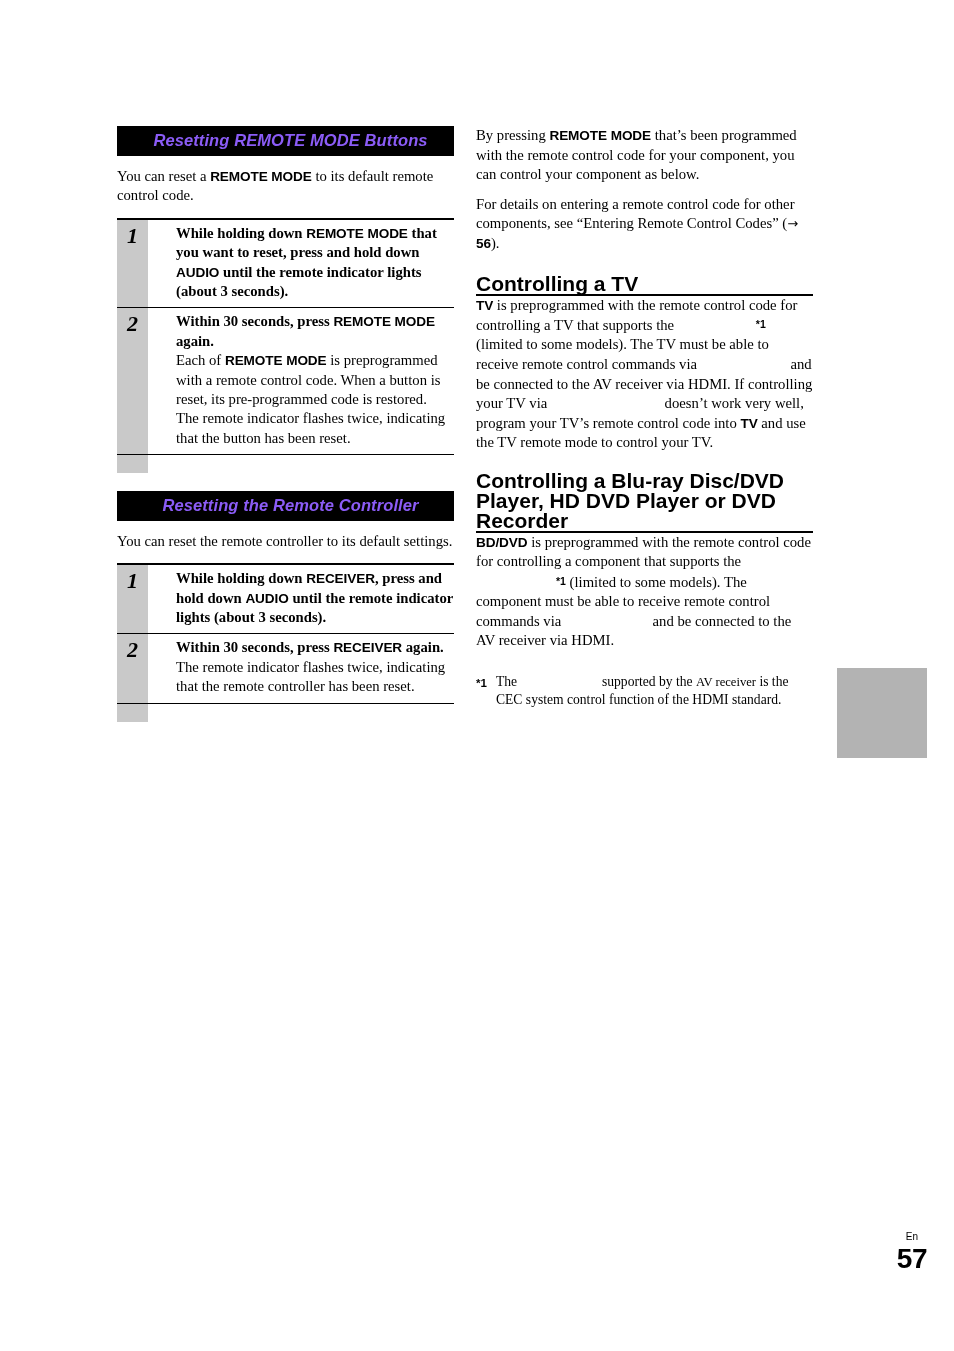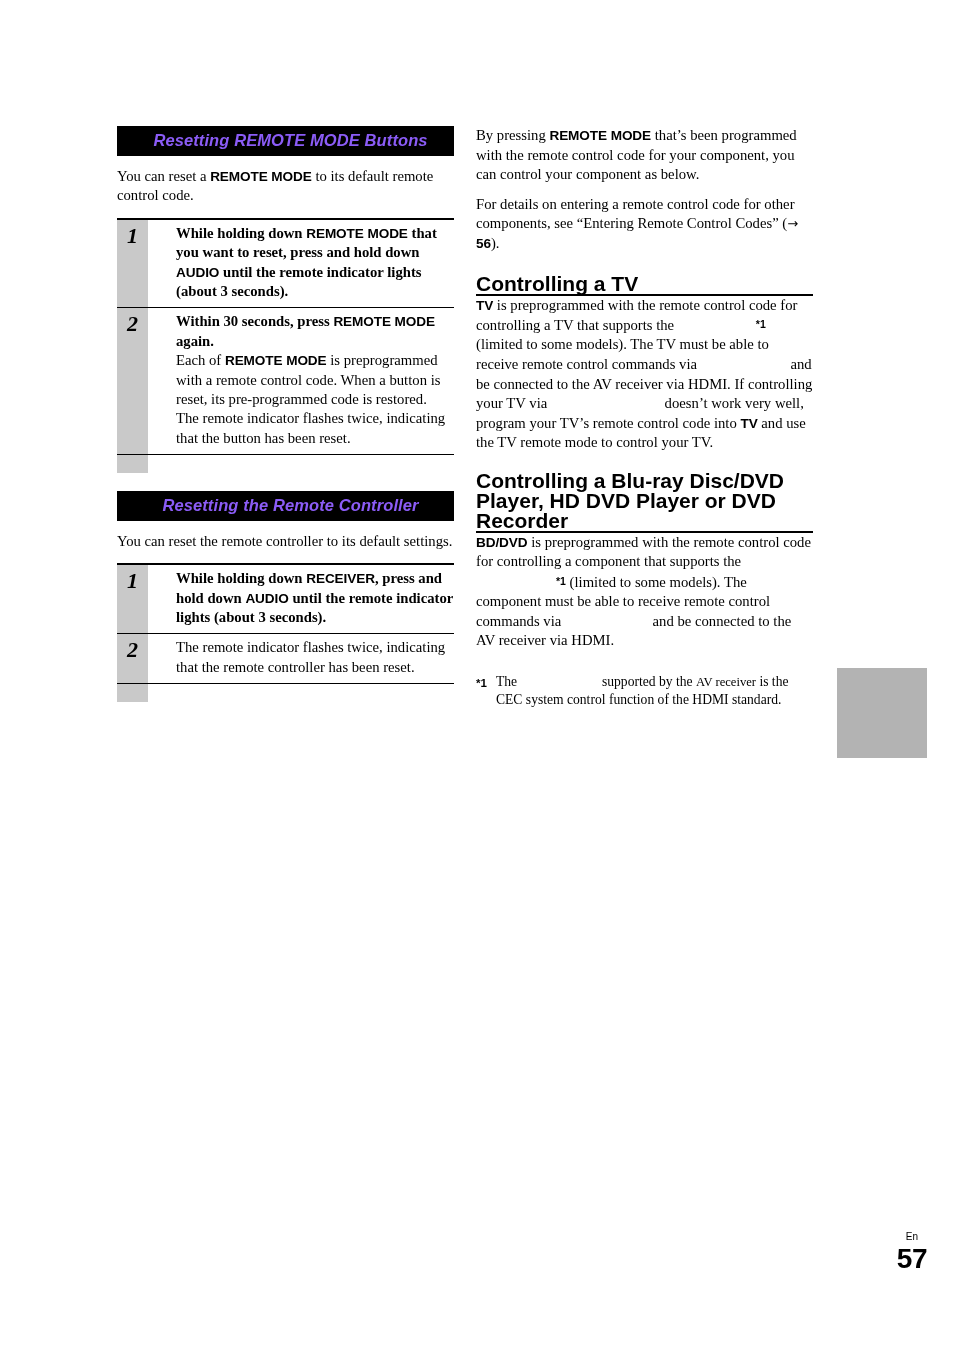--- a/index.html
+++ b/index.html
@@ -210,20 +210,21 @@
     <div class="steps" id="s2-steps">
         <div class="step">
           <div class="step-num">1</div>
           <div class="step-body">
             <p class="step-title"><span>While holding down </span><b class="ctl">RECEIVER</b><span>, press and hold down </span><b class="ctl">AUDIO</b><span> until the remote indicator lights (about 3 seconds).</span></p>
           </div>
         </div>
         <div class="step">
           <div class="step-num">2</div>
           <div class="step-body">
+            <p class="step-title"><span>Within 30 seconds, press </span><b class="ctl">RECEIVER</b><span> again.</span></p>
             <p class="step-note"><span>The remote indicator flashes twice, indicating that the remote controller has been reset.</span></p>
           </div>
         </div>
         <div>
           <div class="steps-tail" style="height: 18px;"></div>
         </div>
       </div>
 
   </div>
 

